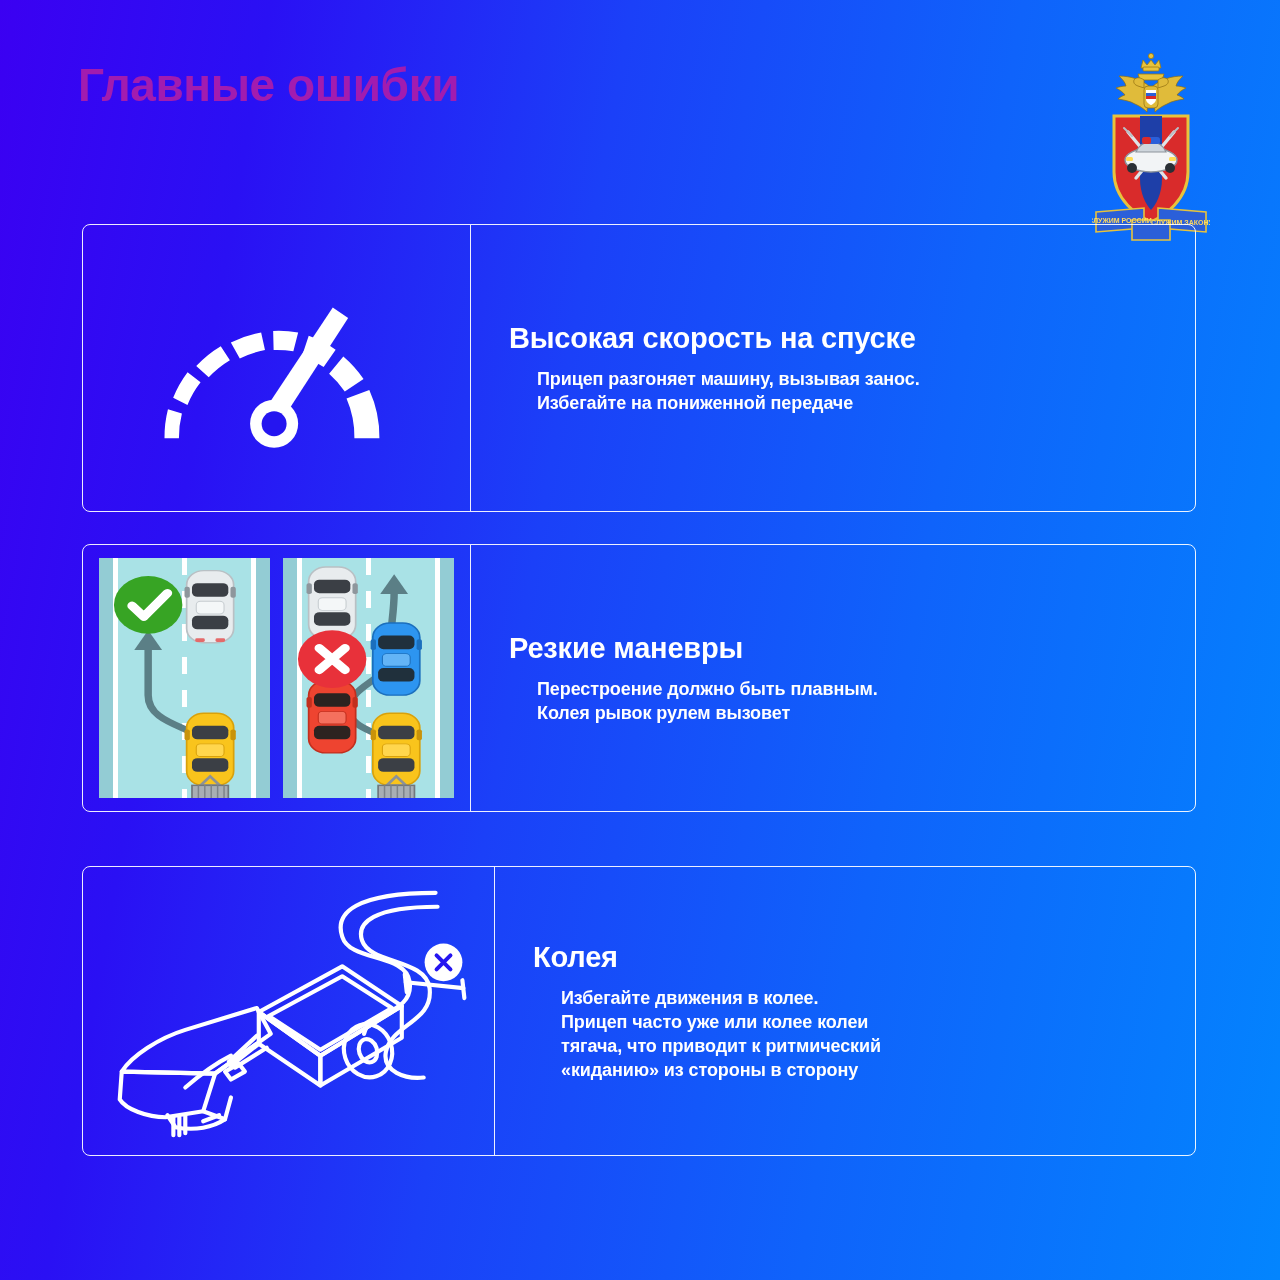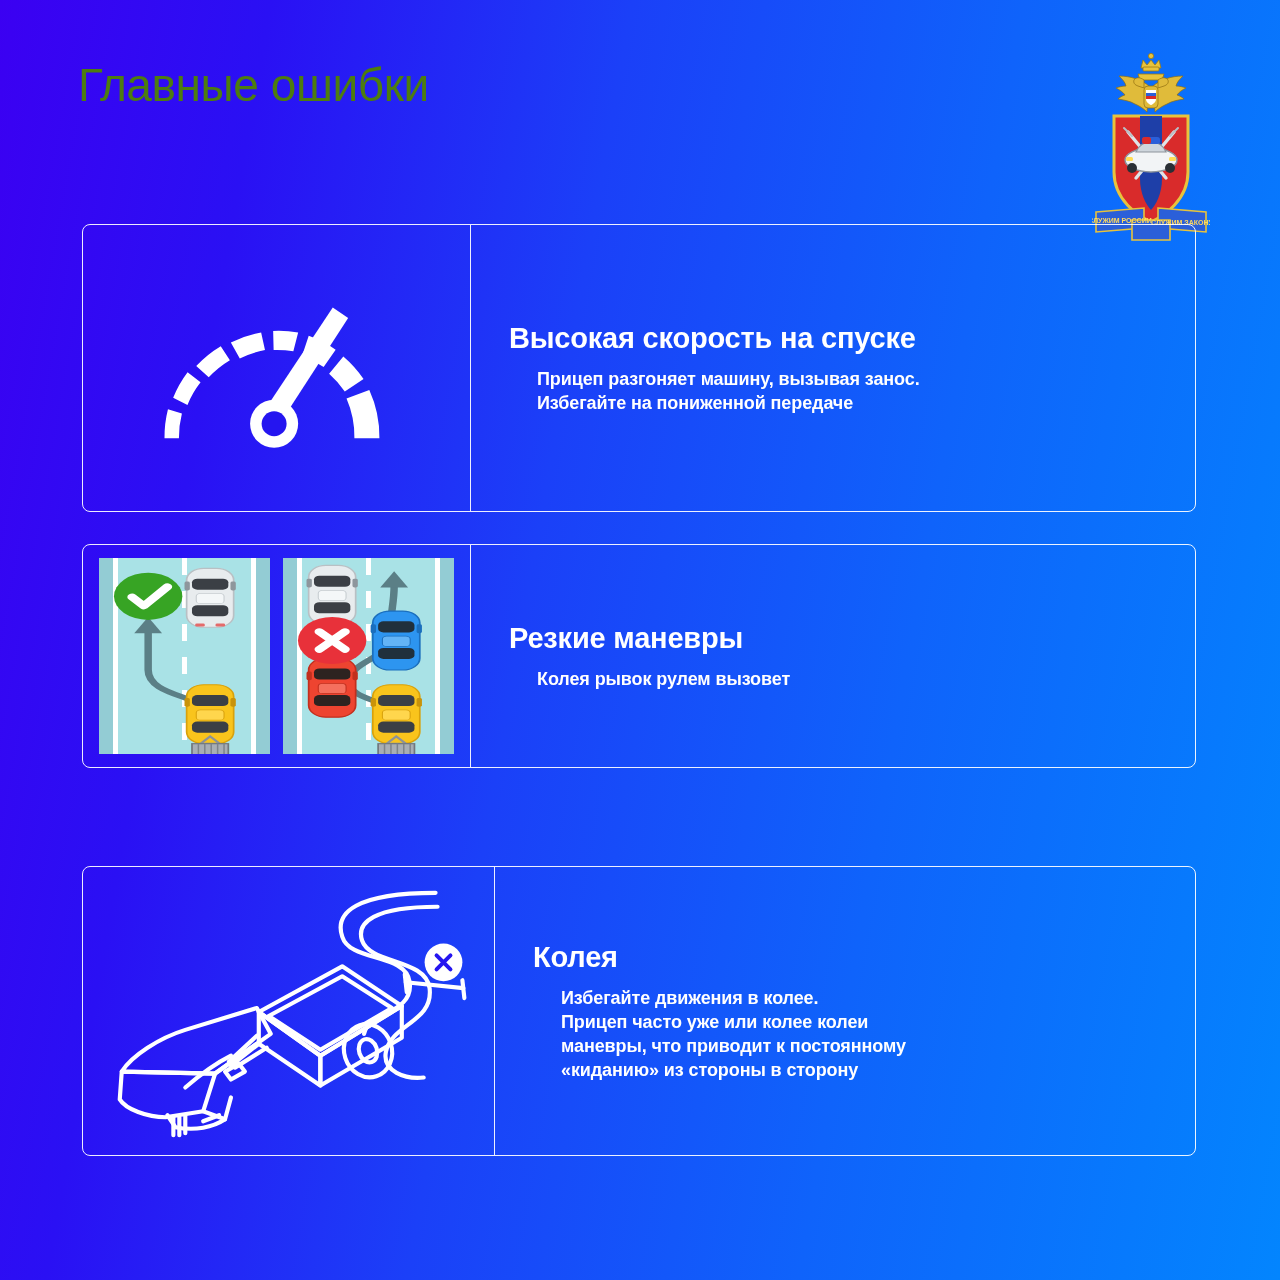--- a/index.html
+++ b/index.html
@@ -7,34 +7,34 @@
   html,body { width:1280px; height:1280px; }
   body{
     font-family:"Liberation Sans","DejaVu Sans",sans-serif;
     background:linear-gradient(100deg,#3b00f2 0%,#2a10f4 18%,#1b40f8 42%,#0f63fb 68%,#0385fe 100%);
     position:relative; overflow:hidden; color:#fff;
   }
 
   
   .page-title{
     position:absolute; left:78px; top:62px;
-    font-size:46px; font-weight:400; letter-spacing:-0.4px; line-height:1;
-    color:#4d7c0f; white-space:nowrap;
+    font-size:46px; font-weight:700; letter-spacing:-0.4px; line-height:1;
+    color:#a21caf; white-space:nowrap;
   }
   .emblem{ position:absolute; left:1092px; top:52px; width:118px; height:190px; }
 
   
   .card{
     position:absolute; left:82px; width:1114px;
     border:1.6px solid rgba(255,255,255,.92);
     border-radius:8px;
     display:flex; align-items:stretch; overflow:hidden;
   }
   #card-1{ top:224px; height:288px; }
-  #card-2{ top:544px; height:224px; }
+  #card-2{ top:544px; height:268px; }
   #card-3{ top:866px; height:290px;padding-left:24px; }
 
   .card-media{
     width:388px; flex:0 0 388px; position:relative;
     display:flex; align-items:center; justify-content:center;
     border-right:1.6px solid rgba(255,255,255,.92);
   }
   .card-body{ flex:1; padding:0 40px 0 38px; display:flex; flex-direction:column; justify-content:center; }
   .card-heading{ font-size:29px; font-weight:700; line-height:1.22; margin-bottom:11px; letter-spacing:-0.2px; }
   .card-text{ font-size:18px; font-weight:600; line-height:1.34; letter-spacing:-0.1px;margin-left:28px; }
@@ -264,20 +264,21 @@
             <path d="M34 100 l24 24 M58 100 l-24 24" stroke="#ffffff" stroke-width="9" stroke-linecap="round"></path>
           </g>
         </svg>
       </div>
 
     </div>
   </div>
   <div class="card-body">
     <div class="card-heading">Резкие маневры</div>
     <div class="card-text">
+      <span>Перестроение должно быть плавным.</span>
       <span>Колея рывок рулем вызовет</span>
     </div>
   </div>
 </div>
 
 <div class="card" id="card-3">
   <div class="card-media">
     <svg viewBox="0 0 388 290" width="100%" height="100%">
       <g fill="none" stroke="#ffffff" stroke-width="4.2" stroke-linecap="round" stroke-linejoin="round">
 
@@ -314,17 +315,17 @@
         <path d="M96 256 L112 250"></path>
         <path d="M118 206 L132 198 L138 206 L124 214 Z"></path>
       </g>
     </svg>
   </div>
   <div class="card-body">
     <div class="card-heading">Колея</div>
     <div class="card-text">
       <span>Избегайте движения в колее.</span>
       <span>Прицеп часто уже или колее колеи</span>
-      <span>маневры, что приводит к постоянному</span>
+      <span>тягача, что приводит к ритмический</span>
       <span>«киданию» из стороны в сторону</span>
     </div>
   </div>
 </div>
 
 </body></html>

